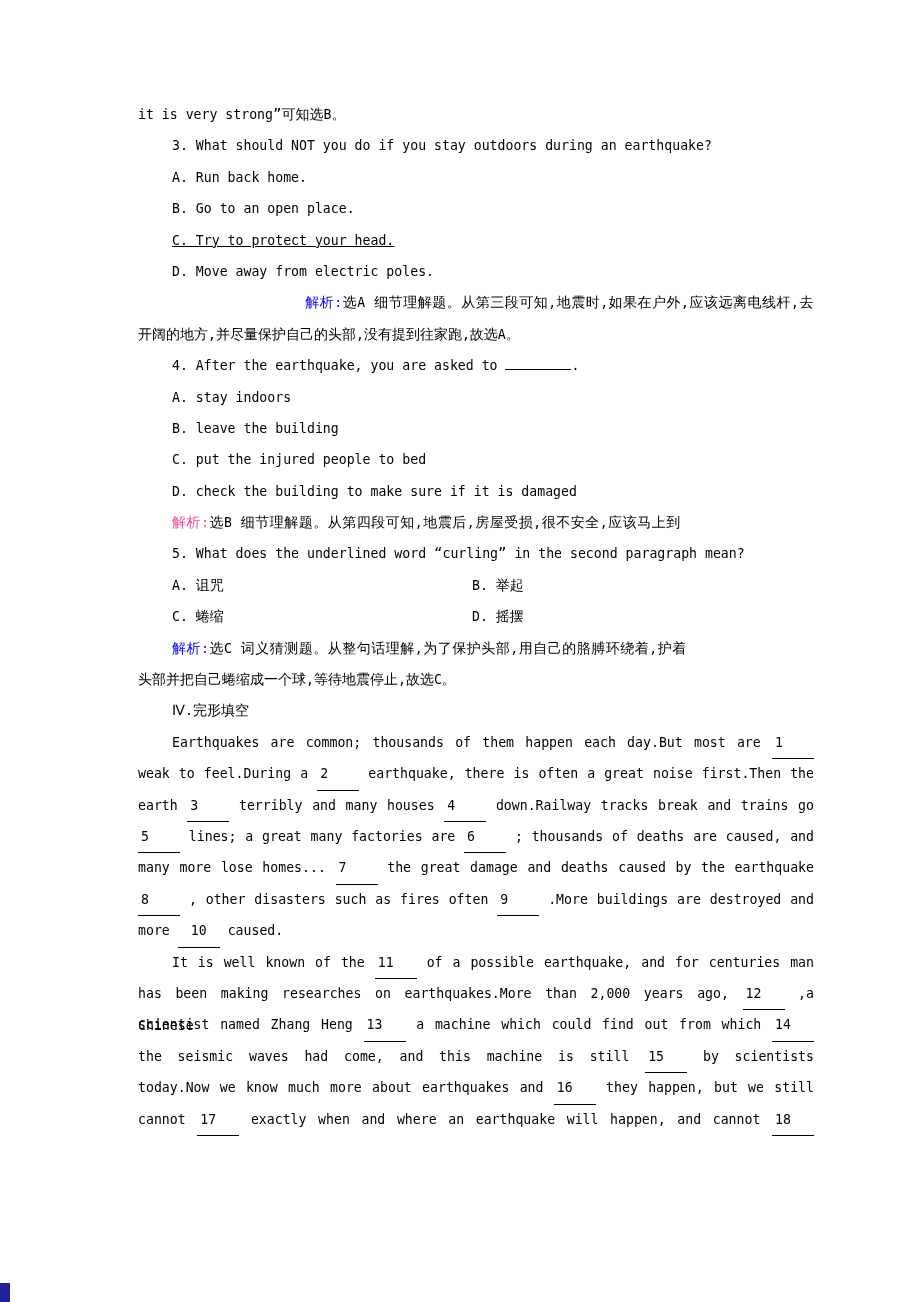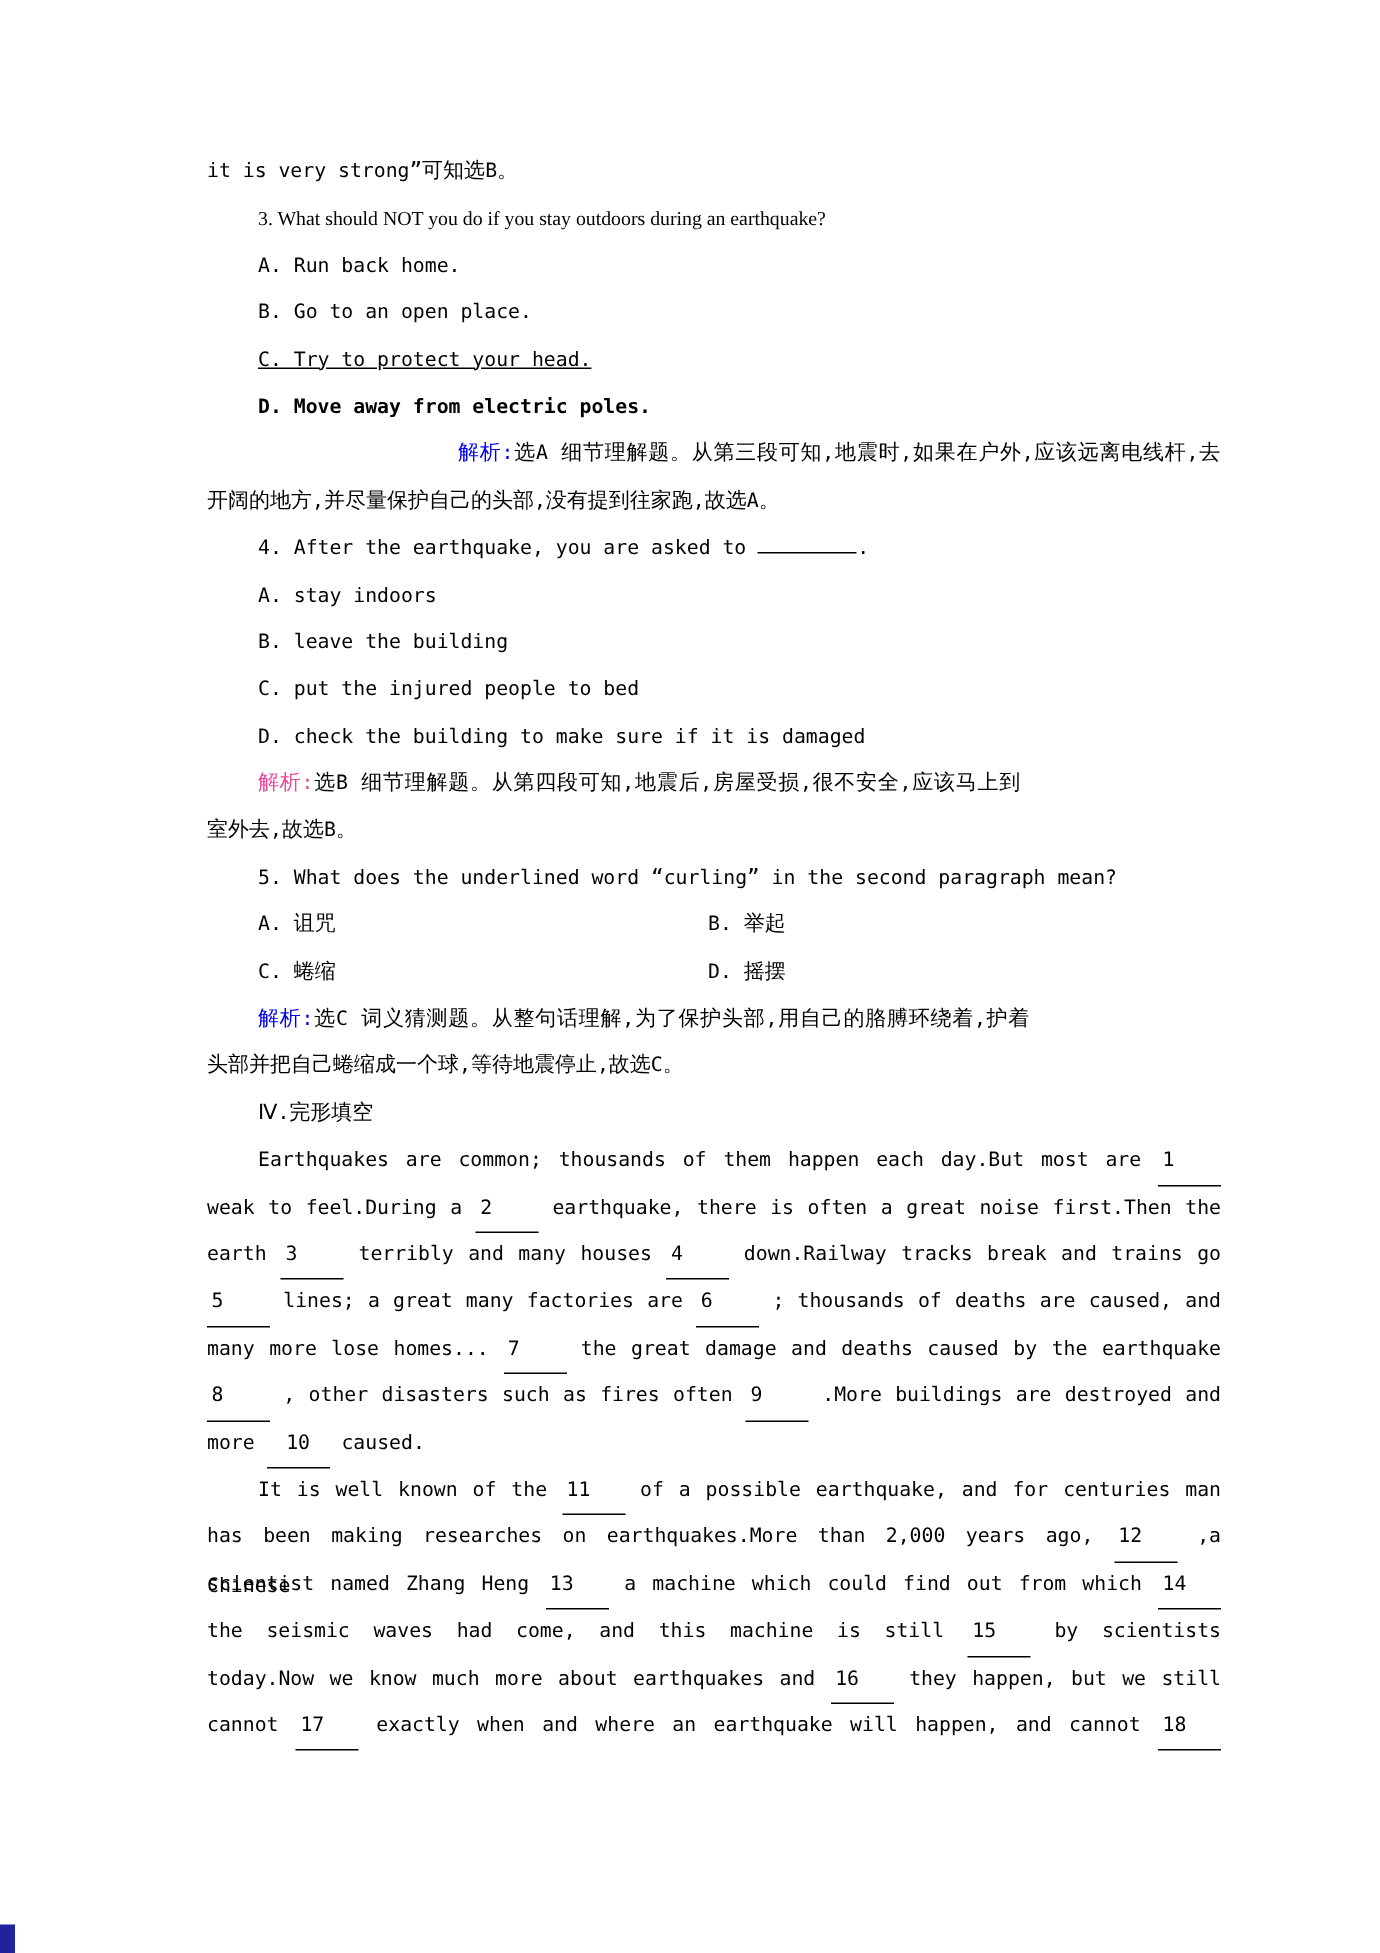--- a/index.html
+++ b/index.html
@@ -50,34 +50,33 @@
     left:0;bottom:0;
     width:10px;height:19px;
   }
 </style>
 </head>
 <body>
 
 <div class="page">
   <div class="content">
       <div class="line"><span>it is very strong<span class="cjk">”可知选</span>B<span class="cjk">。</span></span></div>
-      <div class="line" style="padding-left: 34px; font-family: Liberation Serif, serif;"><span>3. What should NOT you do if you stay outdoors during an earthquake?</span></div>
+      <div class="line" style="padding-left: 34px;"><span>3. What should NOT you do if you stay outdoors during an earthquake?</span></div>
       <div class="line" style="padding-left: 34px;"><span>A. Run back home.</span></div>
       <div class="line" style="padding-left: 34px;"><span>B. Go to an open place.</span></div>
       <div class="line" style="padding-left: 34px; text-decoration: underline;"><span>C. Try to protect your head.</span></div>
-      <div class="line" style="padding-left: 34px; font-weight: bold;"><span>D. Move away from electric poles.</span></div>
+      <div class="line" style="padding-left: 34px;"><span>D. Move away from electric poles.</span></div>
       <div class="line" style="padding-left: 34px; letter-spacing: 0.5px; text-align: right;"><span style="color: rgb(0, 0, 238);"><span class="cjk">解析</span>:</span><span><span class="cjk">选</span>A <span class="cjk">细节理解题。从第三段可知</span>,<span class="cjk">地震时</span>,<span class="cjk">如果在户外</span>,<span class="cjk">应该远离电线杆</span>,<span class="cjk">去</span></span></div>
       <div class="line"><span><span class="cjk">开阔的地方</span>,<span class="cjk">并尽量保护自己的头部</span>,<span class="cjk">没有提到往家跑</span>,<span class="cjk">故选</span>A<span class="cjk">。</span></span></div>
       <div class="line" style="padding-left: 34px;"><span>4. After the earthquake, you are asked to </span><span class="uline"></span><span>.</span></div>
       <div class="line" style="padding-left: 34px;"><span>A. stay indoors</span></div>
       <div class="line" style="padding-left: 34px;"><span>B. leave the building</span></div>
       <div class="line" style="padding-left: 34px;"><span>C. put the injured people to bed</span></div>
       <div class="line" style="padding-left: 34px;"><span>D. check the building to make sure if it is damaged</span></div>
       <div class="line" style="padding-left: 34px; letter-spacing: 0.5px;"><span style="color: #ec4899;"><span class="cjk">解析</span>:</span><span><span class="cjk">选</span>B <span class="cjk">细节理解题。从第四段可知</span>,<span class="cjk">地震后</span>,<span class="cjk">房屋受损</span>,<span class="cjk">很不安全</span>,<span class="cjk">应该马上到</span></span></div>
-      <div class="line"><span><span class="cjk">室外去</span>,<span class="cjk">故选</span>B<span class="cjk">。</span></span></div>
       <div class="line" style="padding-left: 34px;"><span>5. What does the underlined word <span class="cjk">“</span>curling<span class="cjk">”</span> in the second paragraph mean?</span></div>
       <div class="line" style="padding-left: 34px;"><span class="col">A. <span class="cjk">诅咒</span></span><span>B. <span class="cjk">举起</span></span></div>
       <div class="line" style="padding-left: 34px;"><span class="col">C. <span class="cjk">蜷缩</span></span><span>D. <span class="cjk">摇摆</span></span></div>
       <div class="line" style="padding-left: 34px; letter-spacing: 0.5px;"><span style="color: rgb(0, 0, 238);"><span class="cjk">解析</span>:</span><span><span class="cjk">选</span>C <span class="cjk">词义猜测题。从整句话理解</span>,<span class="cjk">为了保护头部</span>,<span class="cjk">用自己的胳膊环绕着</span>,<span class="cjk">护着</span></span></div>
       <div class="line"><span><span class="cjk">头部并把自己蜷缩成一个球</span>,<span class="cjk">等待地震停止</span>,<span class="cjk">故选</span>C<span class="cjk">。</span></span></div>
       <div class="line" style="padding-left: 34px;"><span><span class="cjk">Ⅳ</span>.<span class="cjk">完形填空</span></span></div>
       <div class="line j" style="padding-left: 34px;"><span>Earthquakes are common; thousands of them happen each day.But most are </span><span class="blank">1</span></div>
       <div class="line j"><span>weak to feel.During a </span><span class="blank">2</span><span> earthquake, there is often a great noise first.Then the</span></div>
       <div class="line j"><span>earth </span><span class="blank">3</span><span> terribly and many houses </span><span class="blank">4</span><span> down.Railway tracks break and trains go</span></div>
       <div class="line j"><span class="blank">5</span><span> lines; a great many factories are </span><span class="blank">6</span><span> ; thousands of deaths are caused, and</span></div>

